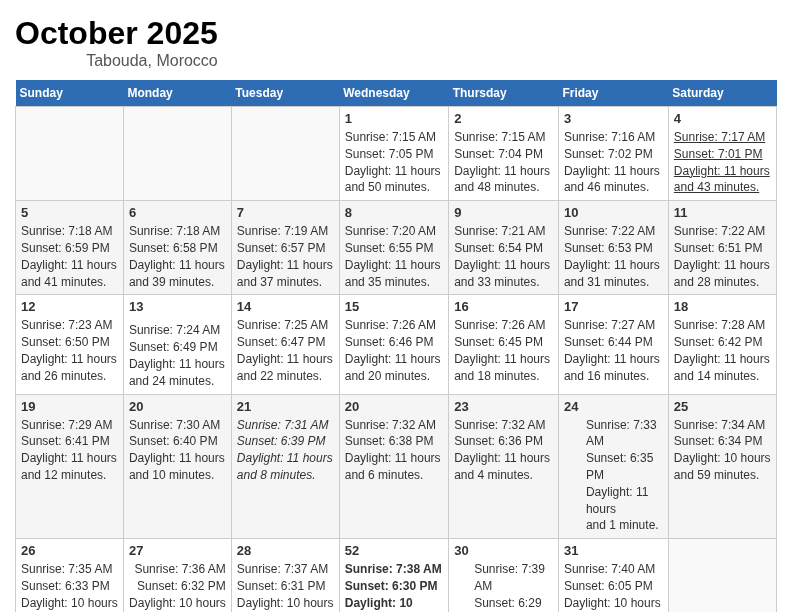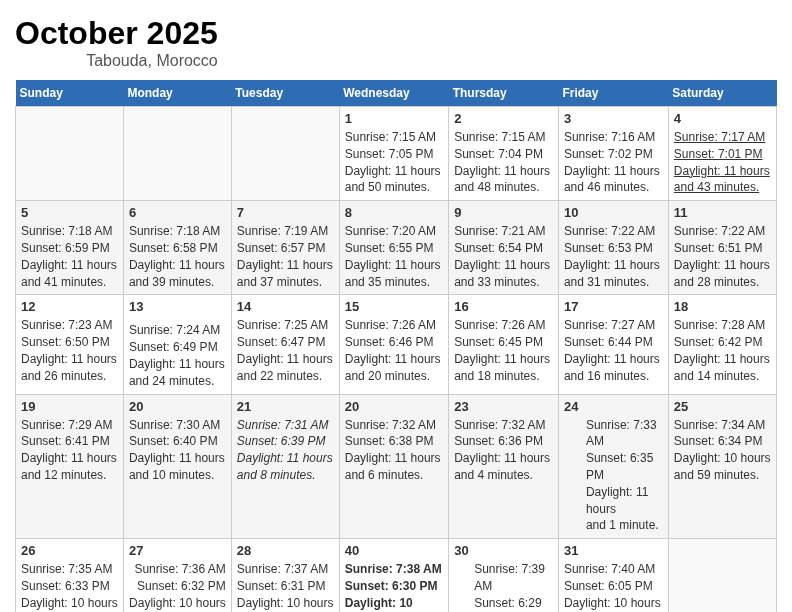--- a/index.html
+++ b/index.html
@@ -313,21 +313,21 @@
 and 55 minutes.</div>
         </td>
         <td>
           <div class="day-num">28</div>
           <div class="day-info" style="white-space: pre-line;">Sunrise: 7:37 AM
 Sunset: 6:31 PM
 Daylight: 10 hours
 and 54 minutes.</div>
         </td>
         <td>
-          <div class="day-num">40</div>
+          <div class="day-num">52</div>
           <div class="day-info" style="white-space: pre-line; font-weight: bold;">Sunrise: 7:38 AM
 Sunset: 6:30 PM
 Daylight: 10 hours
 and 52 minutes.</div>
         </td>
         <td>
           <div class="day-num">30</div>
           <div class="day-info" style="white-space: pre-line; margin-left: 20px;">Sunrise: 7:39 AM
 Sunset: 6:29 PM
 Daylight: 10 hours

